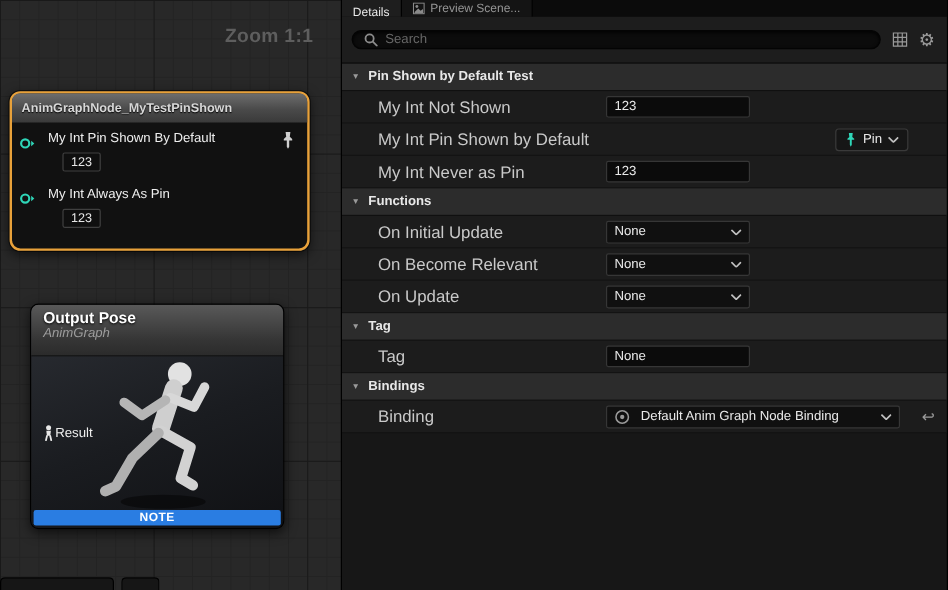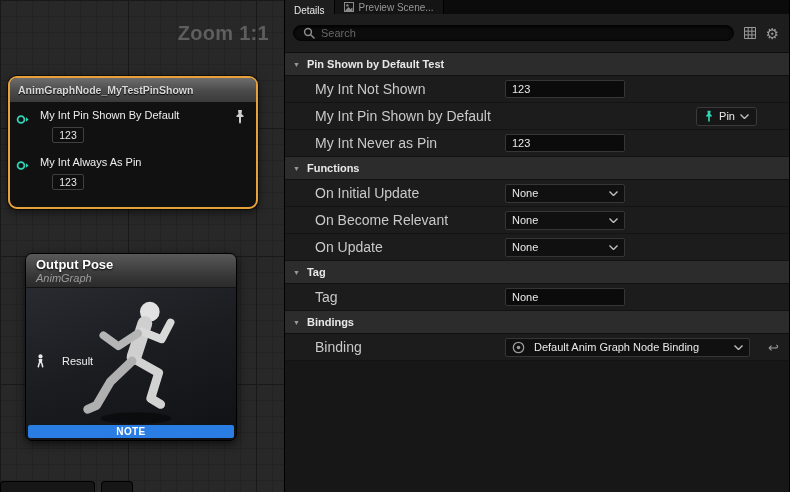--- a/index.html
+++ b/index.html
@@ -13,21 +13,21 @@
     border-right:1px solid #000;
     background-color:#282828;
     background-image:
       linear-gradient(#191919 1px, transparent 1px),
       linear-gradient(90deg, #191919 1px, transparent 1px),
       linear-gradient(#232323 1px, transparent 1px),
       linear-gradient(90deg, #232323 1px, transparent 1px);
     background-size:128px 128px,128px 128px,16px 16px,16px 16px;
     overflow:hidden;
   }
-  .zoom-label { position:absolute; top:22px; right:15px; font-size:20px; font-weight:bold; color:#5e5e5e; letter-spacing:.3px; }
+  .zoom-label { position:absolute; top:22px; right:23px; font-size:16px; font-weight:bold; color:#5e5e5e; letter-spacing:.3px; }
 
   .node1 {
     position:absolute; left:8px; top:76px; width:250px; height:133px;
     background:rgba(16,16,16,.93); border:2px solid #e8a13a; border-radius:9px;
     box-shadow:0 0 0 1px rgba(0,0,0,.55), 0 3px 10px rgba(0,0,0,.6);
   }
   .node1-hdr {
     height:20px; border-radius:6px 6px 0 0; padding:12px 8px;
     background:linear-gradient(#6d6d6d,#4a4a4a 55%,#3a3a3a);
     display:flex; align-items:center;
@@ -43,28 +43,28 @@
     color:#e6e6e6; font-size:10.5px; display:flex; align-items:center; justify-content:center;
   }
 
   .node2 {
     position:absolute; left:25px; top:253px; width:212px; height:188px;
     border:1px solid #000; border-radius:7px; overflow:hidden;
     background:linear-gradient(160deg,#2c2f35,#1a1c20 55%,#101114);
     box-shadow:0 3px 10px rgba(0,0,0,.65);
   }
   .node2-hdr {
-    height:34px; padding:3px 10px;
+    height:43px; padding:3px 10px;
     background:linear-gradient(#595959,#353535 70%,#2b2b2b);
     border-bottom:1px solid #141414;
   }
   .node2-title { font-size:13px; font-weight:bold; color:#fff; text-shadow:0 1px 2px #000; }
   .node2-sub { font-size:11px; font-style:italic; color:#9d9d9d; }
   .thumb { position:absolute; left:34px; top:36px; width:152px; height:138px; }
-  .result-pin { position:absolute; left:9px; top:100px; display:flex; align-items:center; gap:16px; font-size:11px; color:#efefef; }
+  .result-pin { position:absolute; left:9px; top:100px; display:flex; align-items:center; gap:0; font-size:11px; color:#efefef; }
   .note-bar {
     position:absolute; left:2px; right:2px; bottom:2px; height:13px;
     background:#2a7de2; border-radius:2px; color:#fff; font-weight:bold; font-size:10px;
     display:flex; align-items:center; justify-content:center; letter-spacing:.4px;
   }
   .stub { position:absolute; top:481px; height:11px; background:#161616; border:1px solid #000; border-bottom:none; border-radius:4px 4px 0 0; }
   .stub1 { left:0; width:95px; }
   .stub2 { left:101px; width:32px; }
 
   

